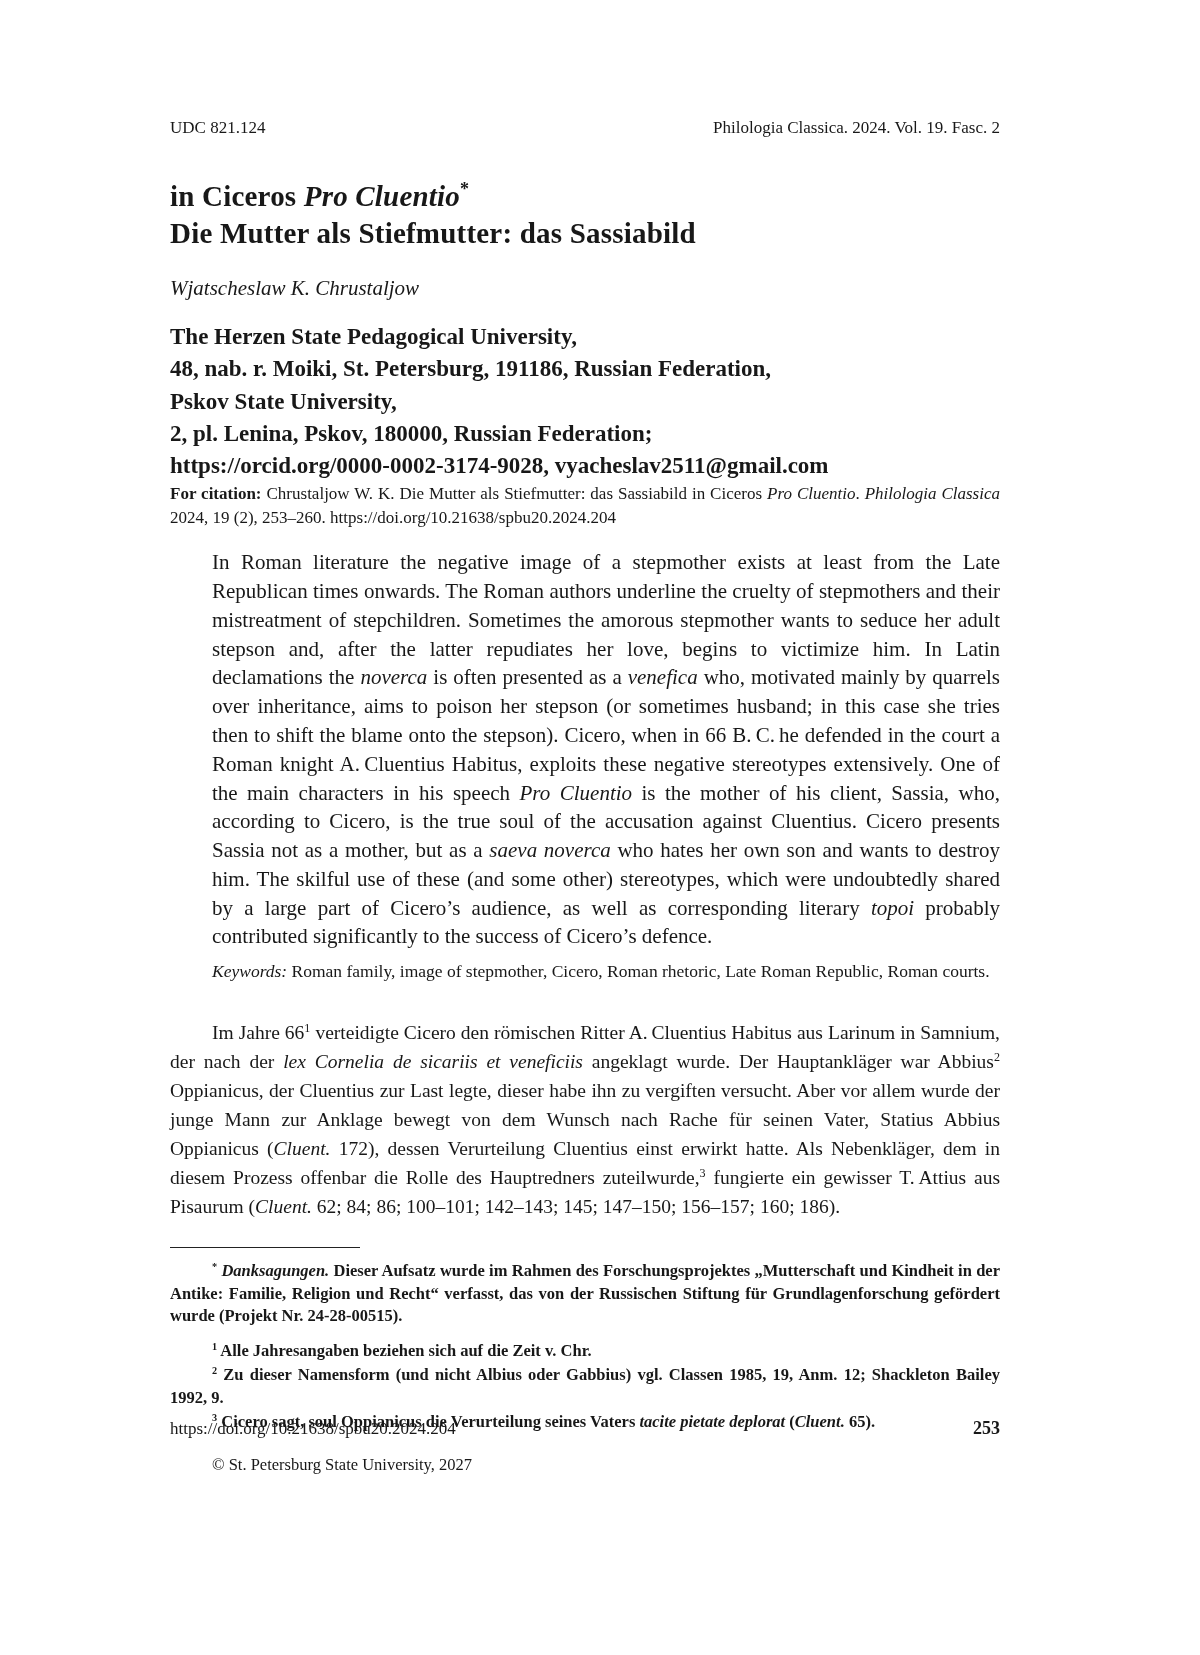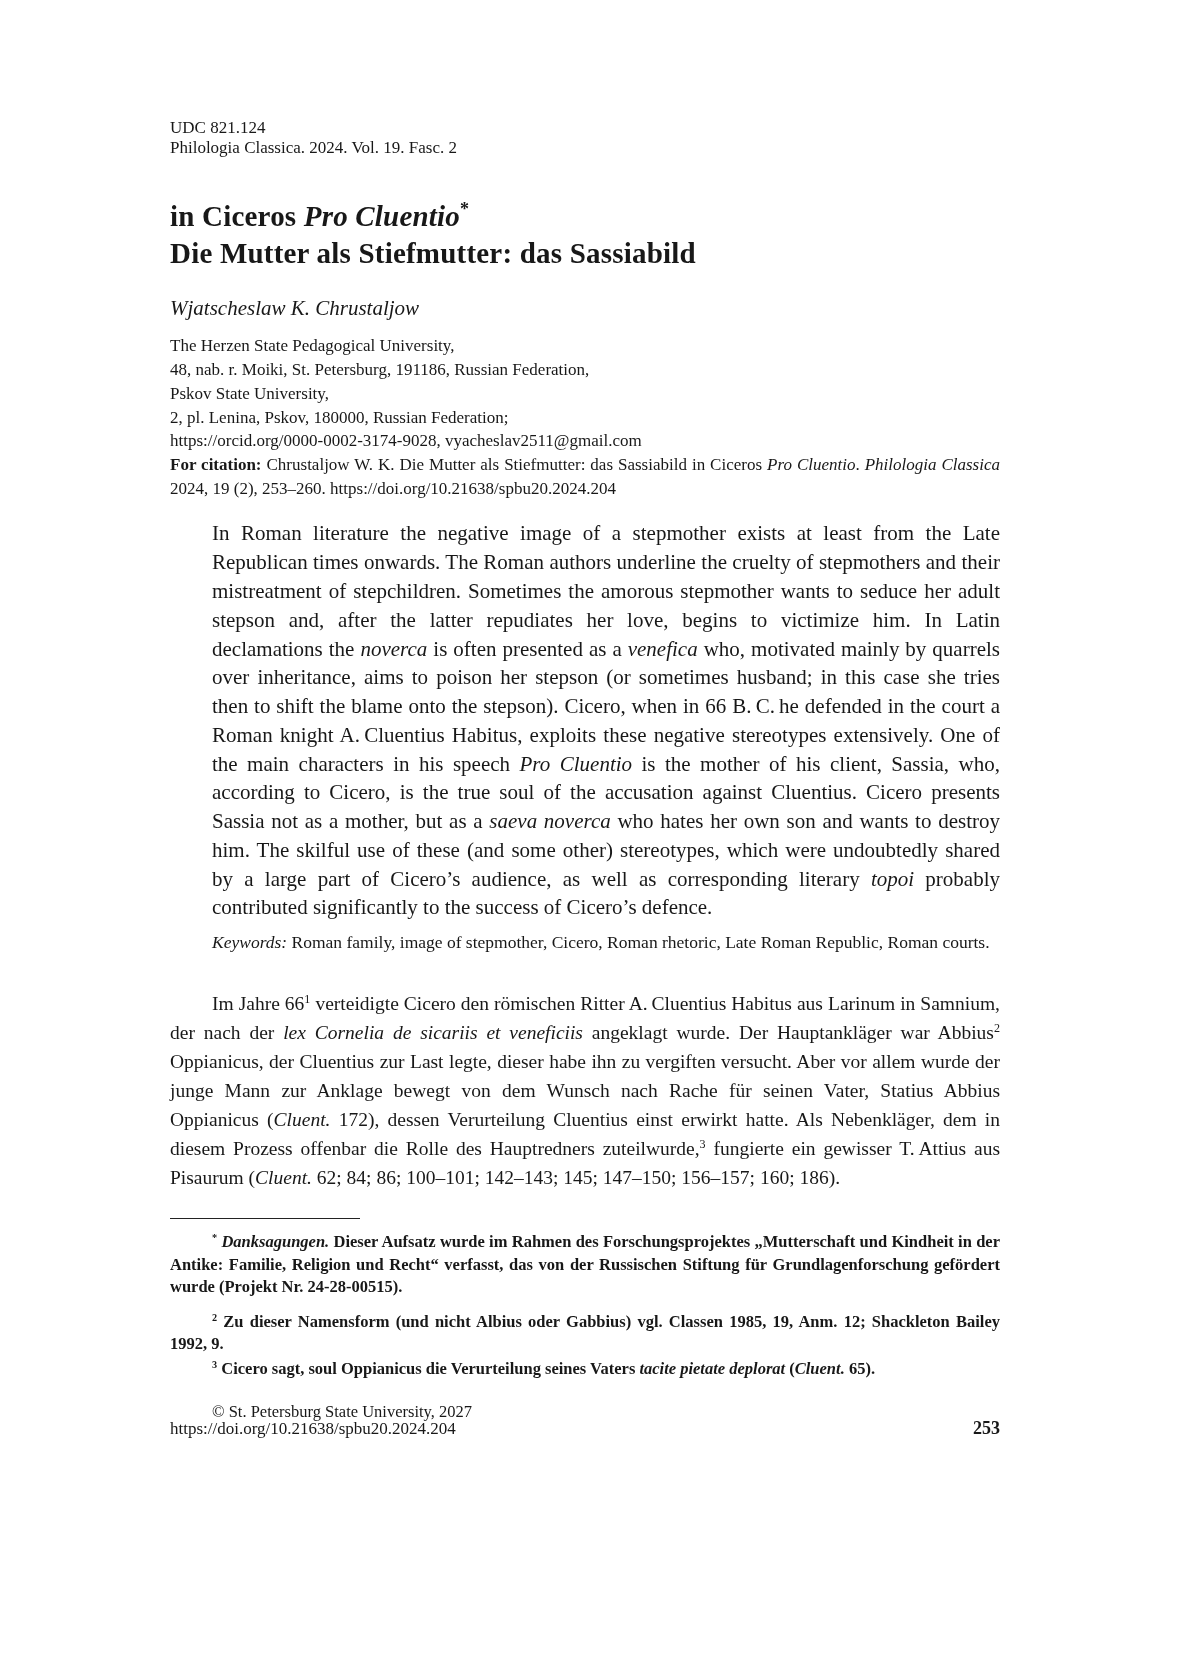--- a/index.html
+++ b/index.html
@@ -17,40 +17,40 @@
     padding: 118px 200px 0 170px; 
   }
   sup {
     font-size: 0.62em;
     line-height: 0;
     vertical-align: super;
   }
   .header-row {
     display: flex;
     justify-content: space-between;
-    align-items: flex-start;
+    align-items: center;
     font-size: 17px;
-    flex-direction: column;
   }
   .title {
     margin-top: 40px;
     font-size: 29px;
     font-weight: bold;
     line-height: 1.28;
     letter-spacing: 0.2px;
   }
   .author {
     margin-top: 24px;
     font-size: 21px;
     font-style: italic;
   }
   .affiliation {
-    margin-top: 13px;
-    font-size: 17px;
+    margin-top: 20px;
+    font-size: 23px;
     line-height: 1.4;
+    font-weight: bold;
   }
   .citation {
     font-size: 17px;
     line-height: 1.42;
     text-align: justify;
   }
   .abstract {
     margin-top: 18px;
     margin-left: 42px;
     font-size: 21px;
@@ -140,20 +140,21 @@
 
   <p class="keywords"><span style="font-style: italic;">Keywords:</span><span> Roman family, image of stepmother, Cicero, Roman rhetoric, Late Roman Republic, Roman courts.</span></p>
 
   <p class="body-par"><span>Im Jahre 66</span><sup>1</sup><span> verteidigte Cicero den römischen Ritter A. Cluentius Habitus aus Larinum in Samnium, der nach der </span><span style="font-style: italic;">lex Cornelia de sicariis et veneficiis</span><span> angeklagt wurde. Der Hauptankläger war Abbius</span><sup>2</sup><span> Oppianicus, der Cluentius zur Last legte, dieser habe ihn zu vergiften versucht. Aber vor allem wurde der junge Mann zur Anklage bewegt von dem Wunsch nach Rache für seinen Vater, Statius Abbius Oppianicus (</span><span style="font-style: italic;">Cluent.</span><span> 172), dessen Verurteilung Cluentius einst erwirkt hatte. Als Nebenkläger, dem in diesem Prozess offenbar die Rolle des Hauptredners zuteilwurde,</span><sup>3</sup><span> fungierte ein gewisser T. Attius aus Pisaurum (</span><span style="font-style: italic;">Cluent.</span><span> 62; 84; 86; 100–101; 142–143; 145; 147–150; 156–157; 160; 186).</span></p>
 
   <hr class="footnote-rule">
 
   <div class="footnotes">
     <p class="footnote"><sup>*</sup><span> </span><span style="font-style: italic;">Danksagungen.</span><span> Dieser Aufsatz wurde im Rahmen des Forschungsprojektes „Mutterschaft und Kindheit in der Antike: Familie, Religion und Recht“ verfasst, das von der Russischen Stiftung für Grundlagenforschung gefördert wurde (Projekt Nr. 24-28-00515).</span></p>
     <div class="footnote-group">
+      <p class="footnote"><sup>1</sup><span>  Alle Jahresangaben beziehen sich auf die Zeit v. Chr.</span></p>
       <p class="footnote"><sup>2</sup><span>  Zu dieser Namensform (und nicht Albius oder Gabbius) vgl. Classen 1985, 19, Anm. 12; Shackleton Bailey 1992, 9.</span></p>
       <p class="footnote"><sup>3</sup><span>  Cicero sagt, soul Oppianicus die Verurteilung seines Vaters </span><span style="font-style: italic;">tacite pietate deplorat</span><span> (</span><span style="font-style: italic;">Cluent.</span><span> 65).</span></p>
     </div>
   </div>
 
   <div class="copyright">©   St. Petersburg State University, 2027</div>
 
 </div>
 
 <div class="footer-row">

